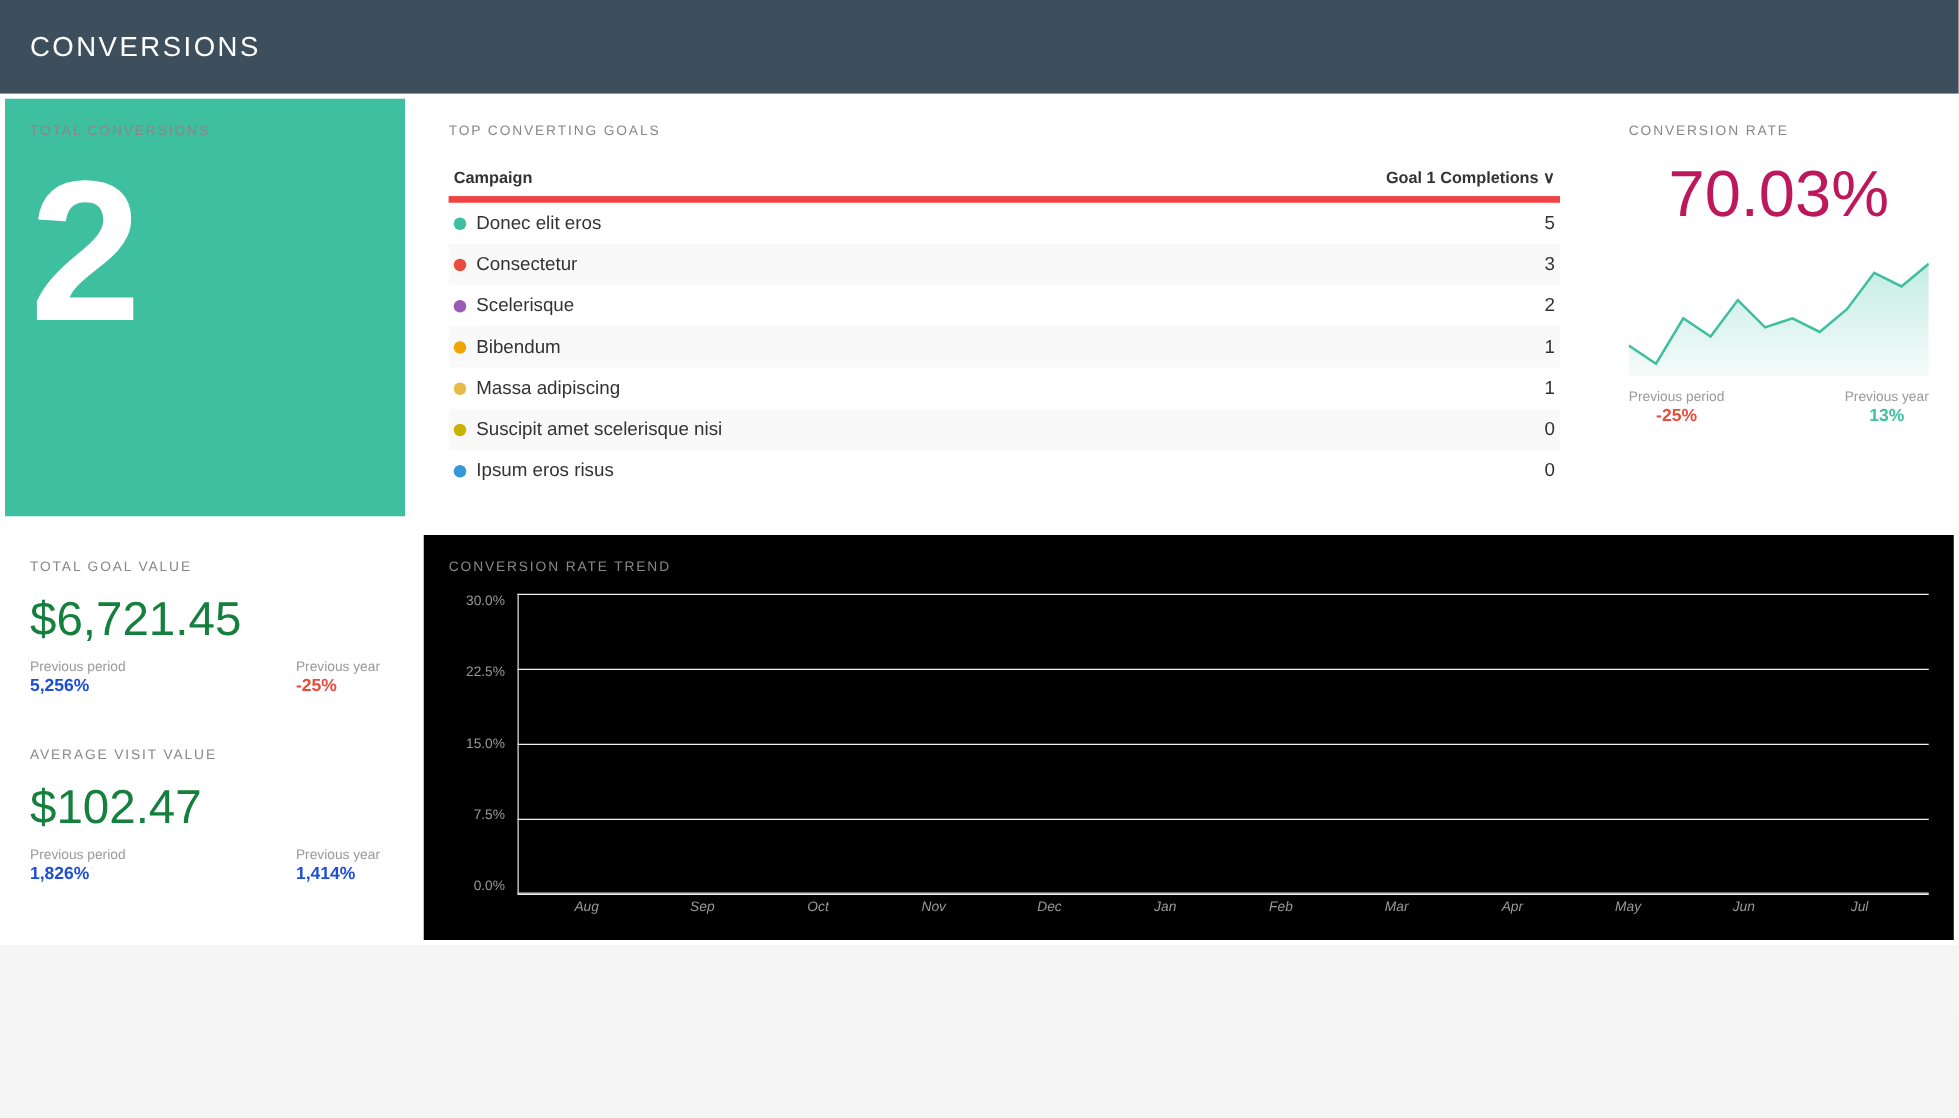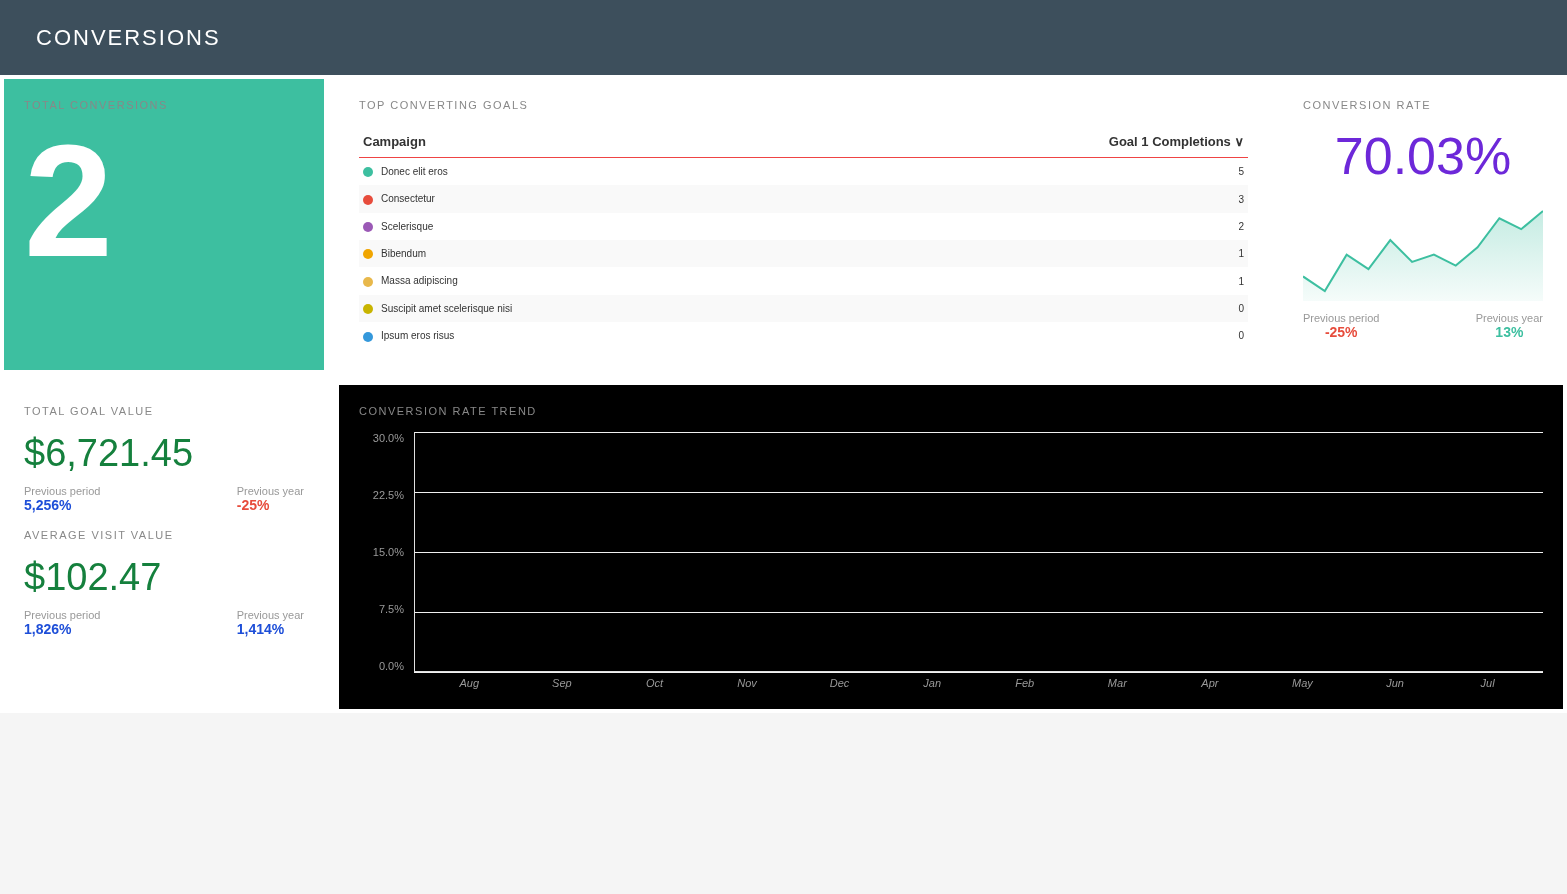--- a/index.html
+++ b/index.html
@@ -1,21 +1,21 @@
 <!DOCTYPE html>
 <html><head>
   <meta charset="utf-8">
   <style>
     * { box-sizing: border-box; margin: 0; padding: 0; }
     body { font-family: 'Arial', sans-serif; background: #f5f5f5; color: #333; font-size: 13px; }
 
     .header {
       background: #3d4f5c;
       color: white;
-      padding: 20px 36px;
+      padding: 20px 24px;
       height: 75px;
       display: flex;
       align-items: center;
     }
     .header h1 {
       font-size: 22px;
       font-weight: 400;
       letter-spacing: 2px;
     }
 
@@ -64,32 +64,32 @@
     }
     .goals-table {
       width: 100%;
       border-collapse: collapse;
     }
     .goals-table th {
       text-align: left;
       font-size: 13px;
       font-weight: bold;
       padding: 8px 4px;
-      border-bottom: 1px solid #ef4444;
+      border-bottom: 5px solid #ef4444;
       color: #333;
     }
     .goals-table th.completions {
       text-align: right;
     }
     .goals-table tr.row-even {
       background: #f9f9f9;
     }
     .goals-table td {
       padding: 8px 4px;
-      font-size: 10px;
+      font-size: 15px;
     }
     .goals-table td.value {
       text-align: right;
       font-weight: 500;
     }
     .dot {
       display: inline-block;
       width: 10px;
       height: 10px;
       border-radius: 50%;
@@ -100,21 +100,21 @@
     
     .conversion-rate {
       grid-column: 3;
       grid-row: 1;
       padding: 20px;
       background: white;
     }
     .conversion-rate .big-percent {
       font-size: 52px;
       font-weight: 300;
-      color: #6d28d9;
+      color: #be185d;
       text-align: center;
       margin: 15px 0;
     }
     .sparkline-area {
       width: 100%;
       height: 100px;
     }
     .comparison-row {
       display: flex;
       justify-content: space-between;
@@ -150,21 +150,21 @@
       font-weight: 300;
       margin: 10px 0;
       color: #15803d;
     }
     .comparison-row2 {
       display: flex;
       justify-content: space-between;
       margin-top: 5px;
     }
     .avg-visit-section {
-      margin-top: 16px;
+      margin-top: 42px;
     }
     .comparison-item2 {
       text-align: left;
     }
     .comparison-item2 .label {
       font-size: 11px;
       color: #999;
     }
     .comparison-item2 .val-pos {
       color: #1d4ed8;

